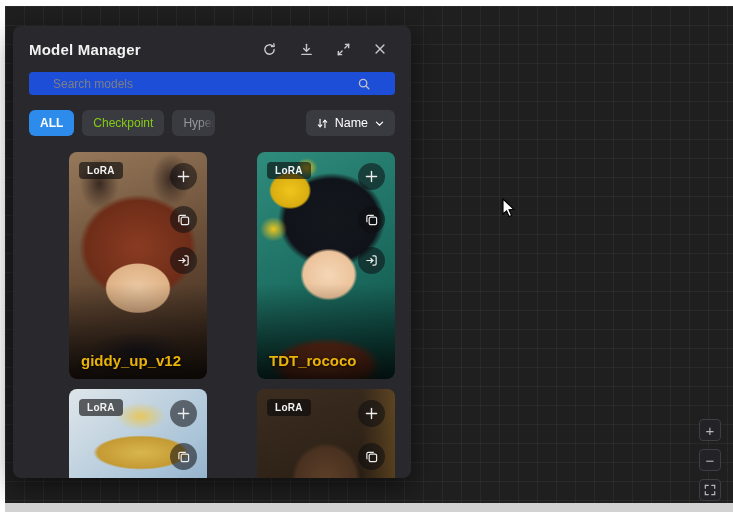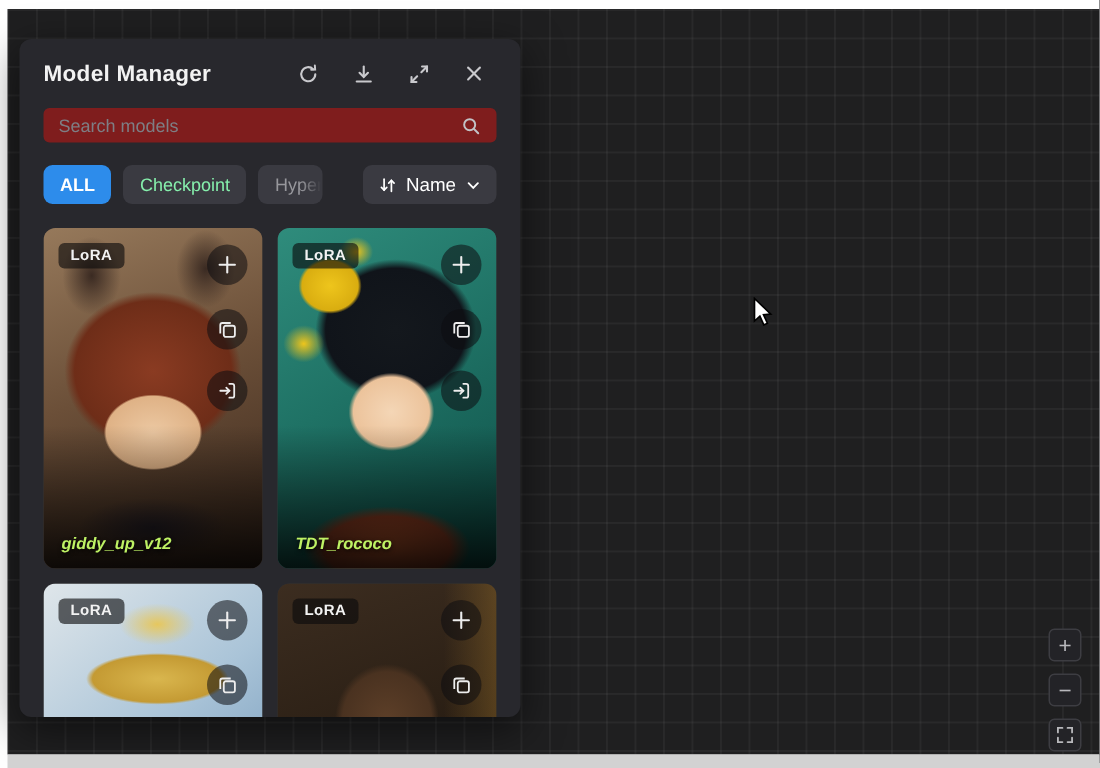--- a/index.html
+++ b/index.html
@@ -18,54 +18,54 @@
       linear-gradient(rgba(255,255,255,.045) 1px, transparent 1px),
       linear-gradient(90deg, rgba(255,255,255,.045) 1px, transparent 1px);
     background-size:19px 19px;
   }
   .bottom-strip {
     position:absolute; left:5px; right:0; bottom:0; height:9px;
     background:#d2d2d2;
   }
   
   .panel {
-    position:absolute; left:8px; top:20px; width:334px; height:452px;
+    position:absolute; left:8px; top:20px; width:398px; height:452px;
     background:#28282d;
     border-radius:8px;
     box-shadow:0 8px 28px rgba(0,0,0,.55);
     overflow:hidden;
     color:#e8e8e8;
   }
   .panel-header {
     display:flex; align-items:center; justify-content:space-between;
     padding:12px 22px 0 16px; height:34px;
   }
   .panel-title { font-size:15px; font-weight:700; color:#f2f2f2; letter-spacing:.2px; }
   .header-actions { display:flex; align-items:center; gap:19px; }
   .hbtn {
     width:18px; height:18px; display:flex; align-items:center; justify-content:center;
     color:#c9c9cd; cursor:pointer; background:none; border:none; padding:0;
   }
   .hbtn svg { display:block; }
   
   .search-wrap {
-    margin:12px 16px 0; height:23px; background:#7f1d1d;
-    border-radius:4px; display:flex; align-items:center; padding:0 10px;
+    margin:12px 16px 0; height:23px; background:#1d4ed8;
+    border-radius:4px; display:flex; align-items:center; padding:0 24px;
   }
   .search-wrap input {
     flex:1; background:transparent; border:none; outline:none;
     color:#dddddd; font-size:12px; font-family:"Liberation Sans", sans-serif;
   }
   .search-wrap input::placeholder { color:#7e7e84; }
   .search-icon { color:#c2c2c6; display:flex; }
   
   .chips-row { margin:15px 16px 0; display:flex; gap:8px; }
   .chip {
     height:26px; display:flex; align-items:center; padding:0 11px;
-    background:#3a3a41; border-radius:6px; font-size:12px; color:#86efac;
+    background:#3a3a41; border-radius:6px; font-size:12px; color:#84cc16;
     cursor:pointer; white-space:nowrap;
   }
   .chip.active { background:#2d8ceb; color:#ffffff; font-weight:700; }
   .chip.truncated { max-width:52px; overflow:hidden; color:#97979c; padding-right:0; }
   .chip.truncated .chip-label {
     -webkit-mask-image:linear-gradient(90deg,#000 55%, transparent 97%);
     mask-image:linear-gradient(90deg,#000 55%, transparent 97%);
   }
   .sort-ctrl {
     margin-left:auto; height:26px; display:flex; align-items:center; gap:6px;
@@ -75,20 +75,21 @@
   .sort-ctrl svg { display:block; }
   
   .card-grid {
     margin:16px 16px 0;
     display:grid; grid-template-columns:1fr 1fr; gap:10px;
     grid-auto-rows:227px;
   }
   .card {
     position:relative; border-radius:8px; overflow:hidden; cursor:pointer;
     background:#333;
+    margin-left:40px;
   }
   .card-art { position:absolute; inset:0; }
   .art1 {
     background:
       radial-gradient(52px 40px at 50% 60%, #ecc8a2 0%, #dfb286 60%, rgba(0,0,0,0) 63%),
       radial-gradient(70px 28px at 50% 88%, #262028 0%, rgba(0,0,0,0) 70%),
       radial-gradient(95px 85px at 50% 42%, #8a3b22 0%, #6e2d18 55%, rgba(0,0,0,0) 62%),
       radial-gradient(30px 40px at 22% 14%, #3a2a22 0%, rgba(0,0,0,0) 65%),
       radial-gradient(30px 40px at 74% 12%, #3a2a22 0%, rgba(0,0,0,0) 65%),
       linear-gradient(160deg, #96795b 0%, #6b4f38 45%, #38261b 100%);
@@ -134,23 +135,22 @@
   .icon-btn {
     width:27px; height:27px; border-radius:50%;
     background:rgba(12,12,16,.55);
     display:flex; align-items:center; justify-content:center;
     color:#ededed; cursor:pointer; border:none; padding:0;
   }
   .icon-btn svg { display:block; }
   .card-actions .gap-after { margin-bottom:2px; }
   .card-name {
     position:absolute; left:12px; bottom:10px;
-    font-size:11px; font-weight:700; color:#bef264;
+    font-size:15px; font-weight:700; color:#eab308;
     text-shadow:0 1px 3px rgba(0,0,0,.8);
-    font-style:italic;
   }
   
   .canvas-controls {
     position:absolute; right:12px; bottom:2px;
     display:flex; flex-direction:column; gap:8px;
   }
   .cbtn {
     width:22px; height:22px; border-radius:4px;
     background:#232327; border:1px solid #3d3d42;
     color:#b8b8bc; font-size:15px; line-height:1;

